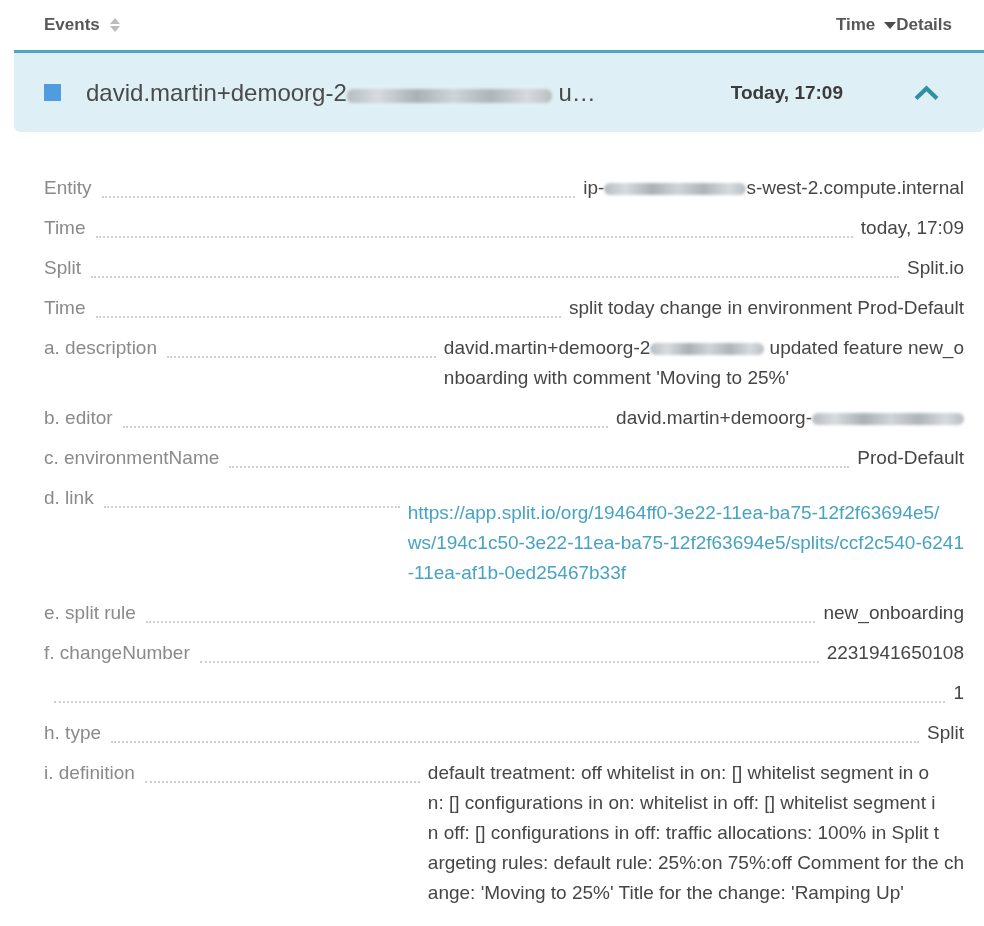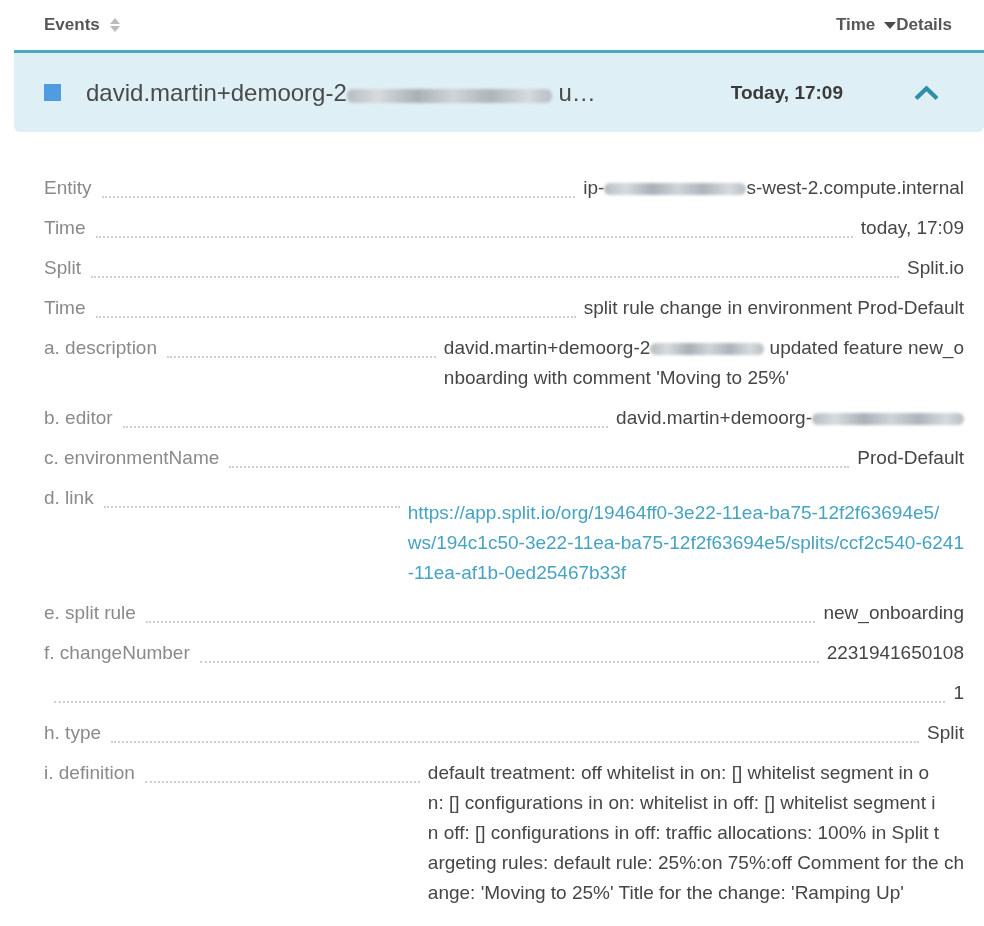--- a/index.html
+++ b/index.html
@@ -98,21 +98,21 @@
 
   <div class="kv">
     <span class="kv-label">Split</span>
     <span class="kv-leader"></span>
     <span class="kv-value nowrap">Split.io</span>
   </div>
 
   <div class="kv">
     <span class="kv-label">Time</span>
     <span class="kv-leader"></span>
-    <span class="kv-value nowrap">split rule change in environment Prod-Default</span>
+    <span class="kv-value nowrap">split today change in environment Prod-Default</span>
   </div>
 
   <div class="kv">
     <span class="kv-label">a. description</span>
     <span class="kv-leader"></span>
     <span class="kv-value"><span>david.martin+demoorg-2</span><span class="redact" style="width:114px"></span><span> updated feature new_o
 nboarding with comment 'Moving to 25%'</span></span>
   </div>
 
   <div class="kv">

